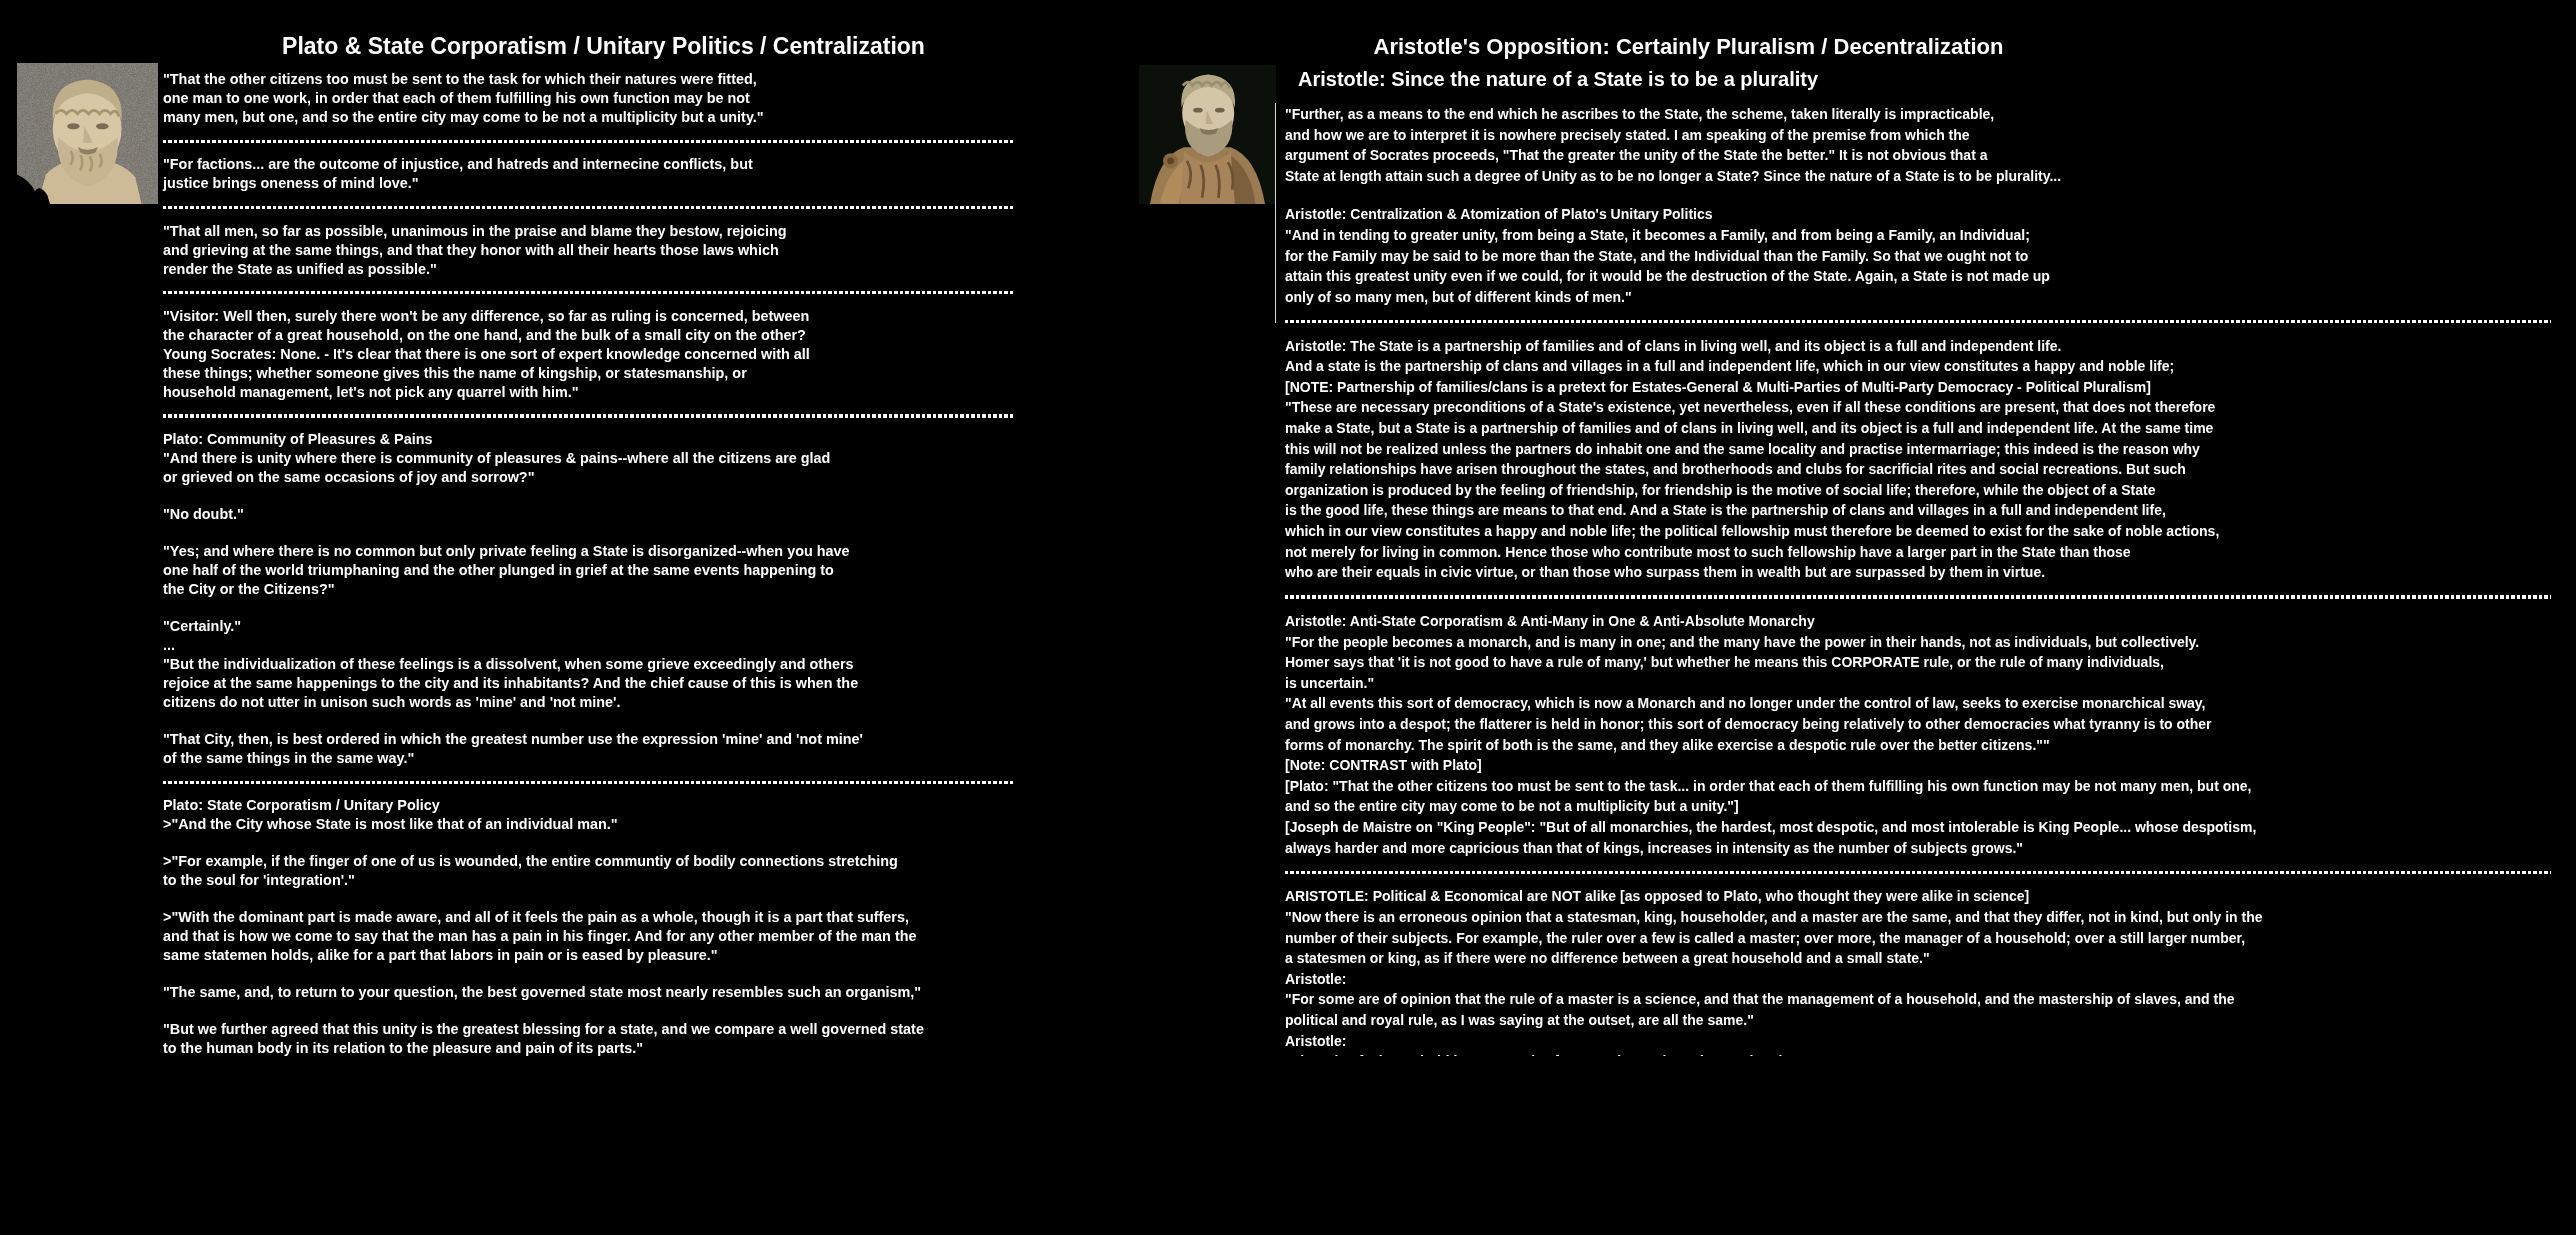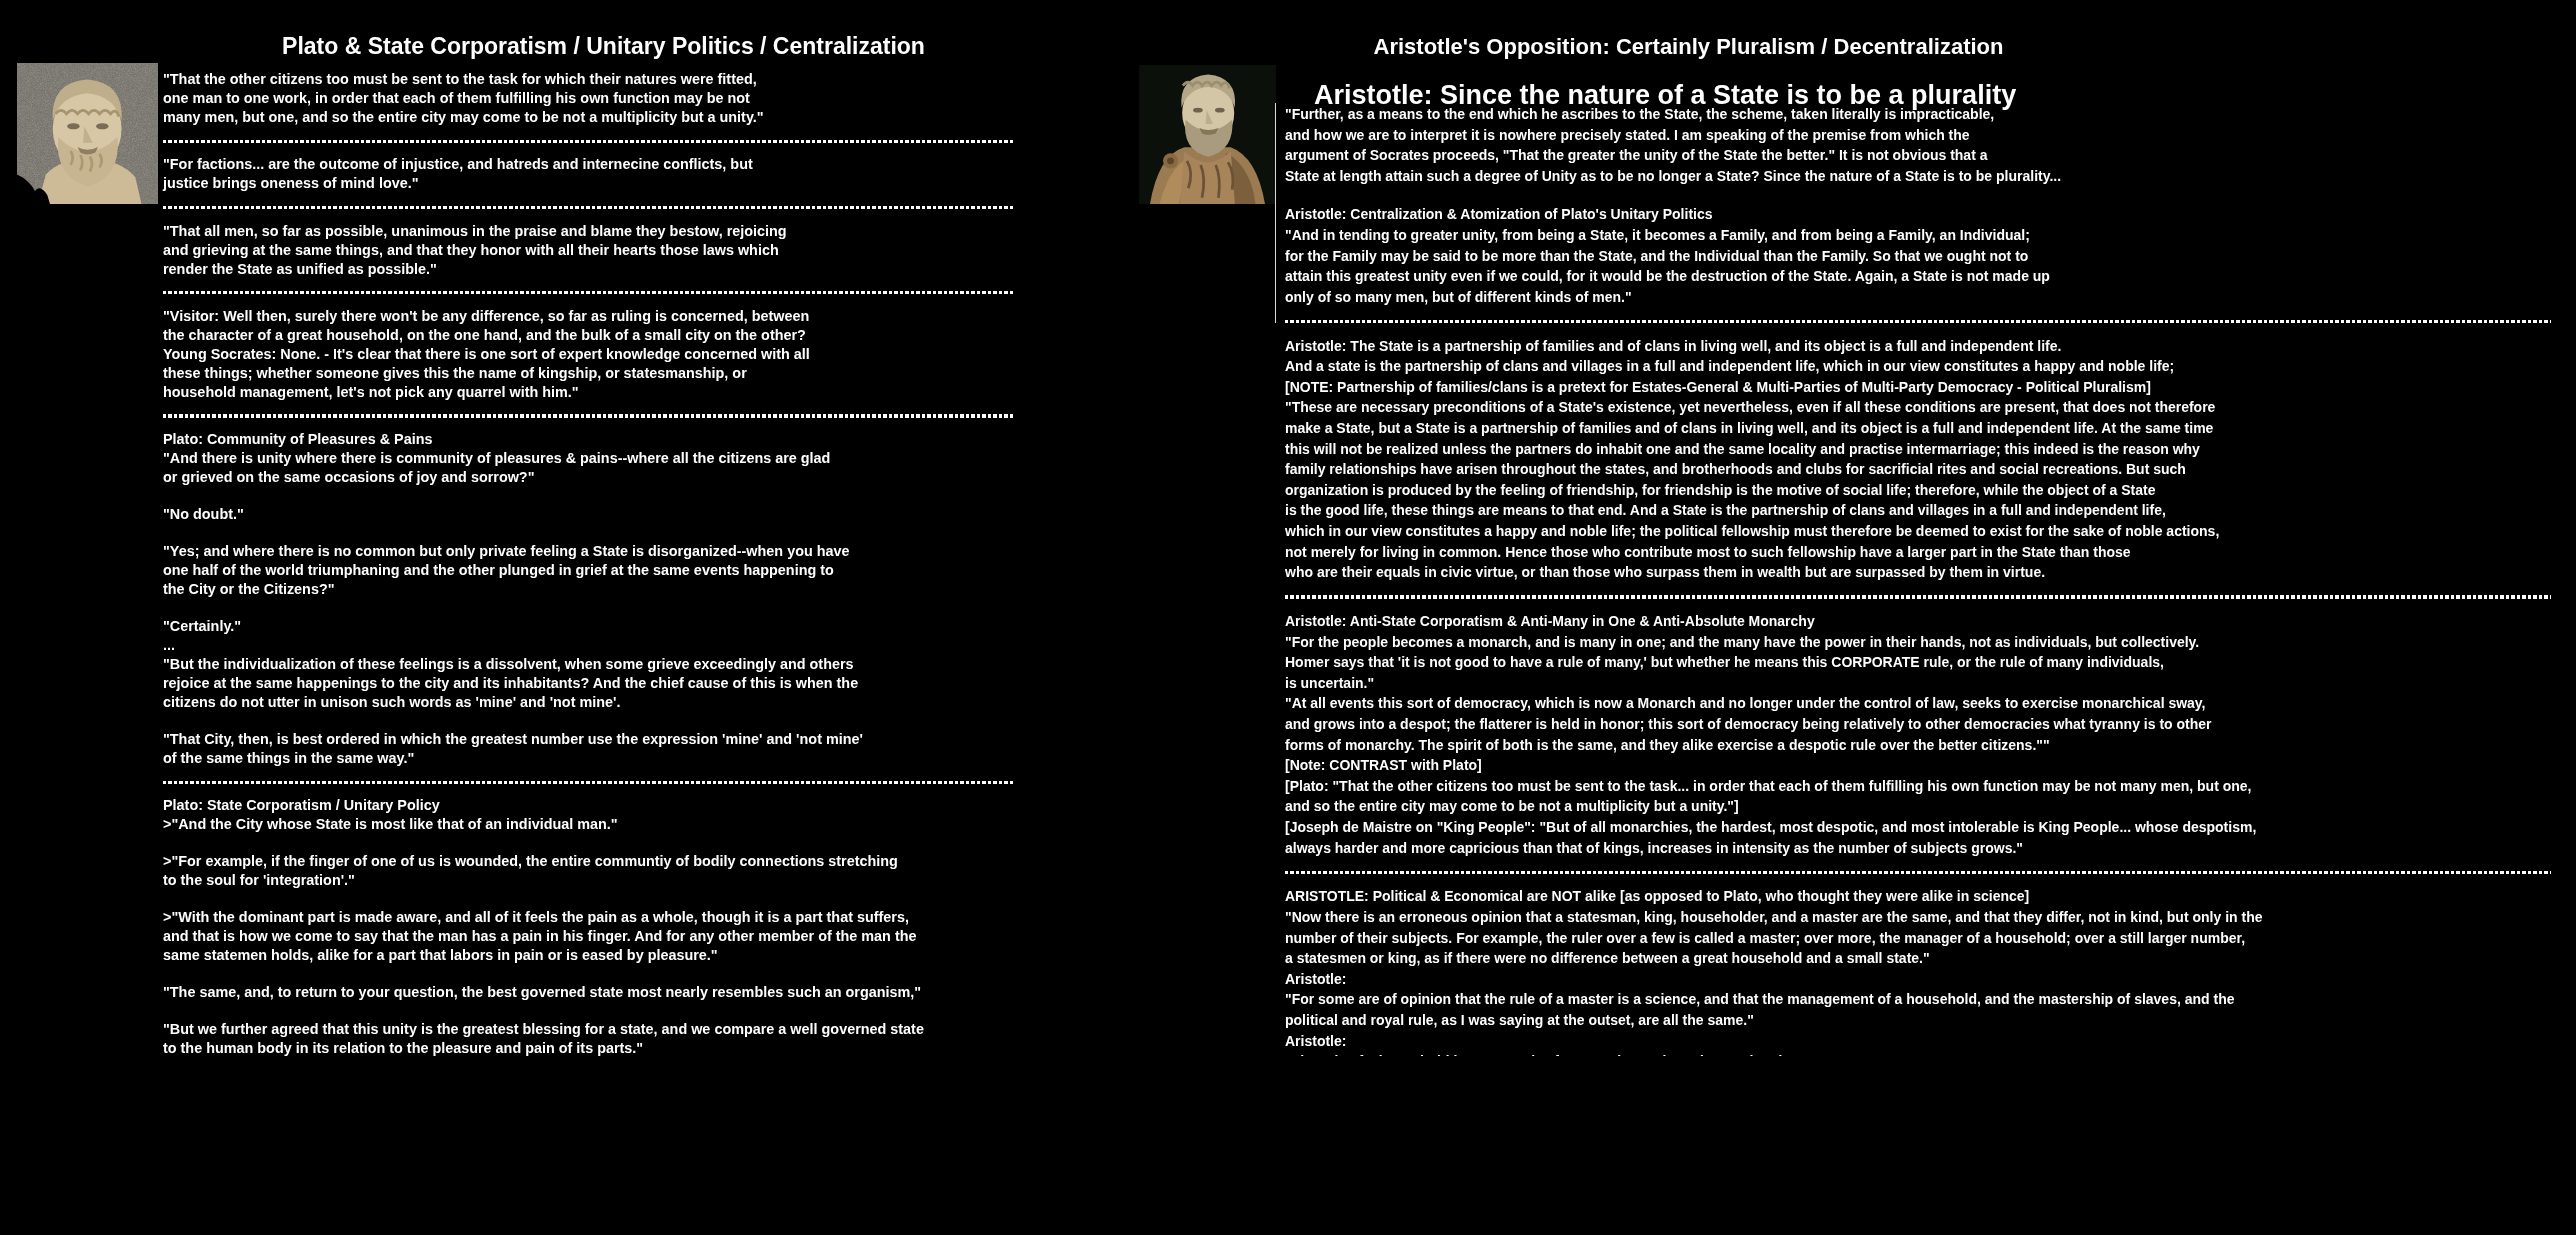--- a/index.html
+++ b/index.html
@@ -45,23 +45,23 @@
     left: 1263px; top: 34px;
     width: 851px;
     text-align: center;
     font-size: 22px;
     line-height: 26px;
     margin: 0;
   }
   .right-subtitle {
     position: absolute;
     left: 1298px; top: 67px;
-    font-size: 27px;
+    font-size: 20px;
     line-height: 25px;
-    margin: 16px;
+    margin: 0;
   }
   .aristotle-img {
     position: absolute;
     left: 1139px; top: 65px;
     width: 137px; height: 139px;
   }
   .right-text {
     position: absolute;
     left: 1285px; top: 104px;
     width: 1266px;

